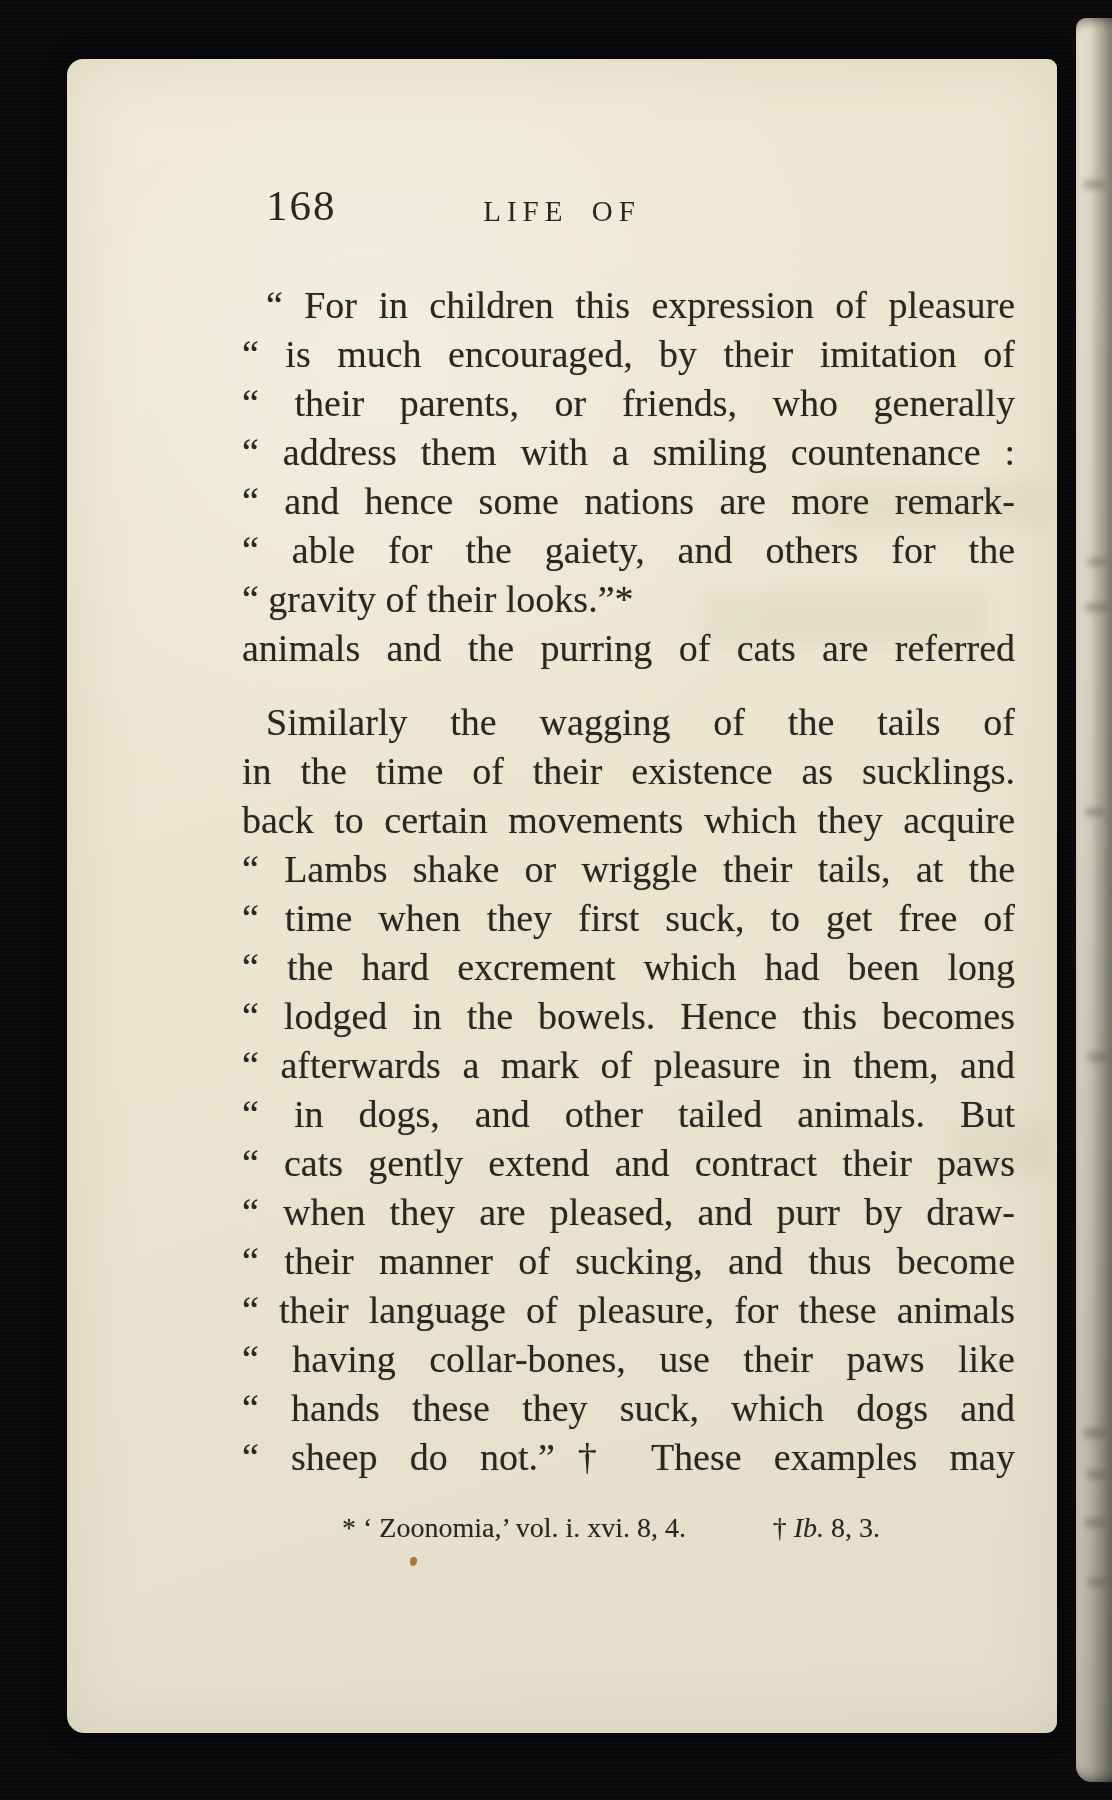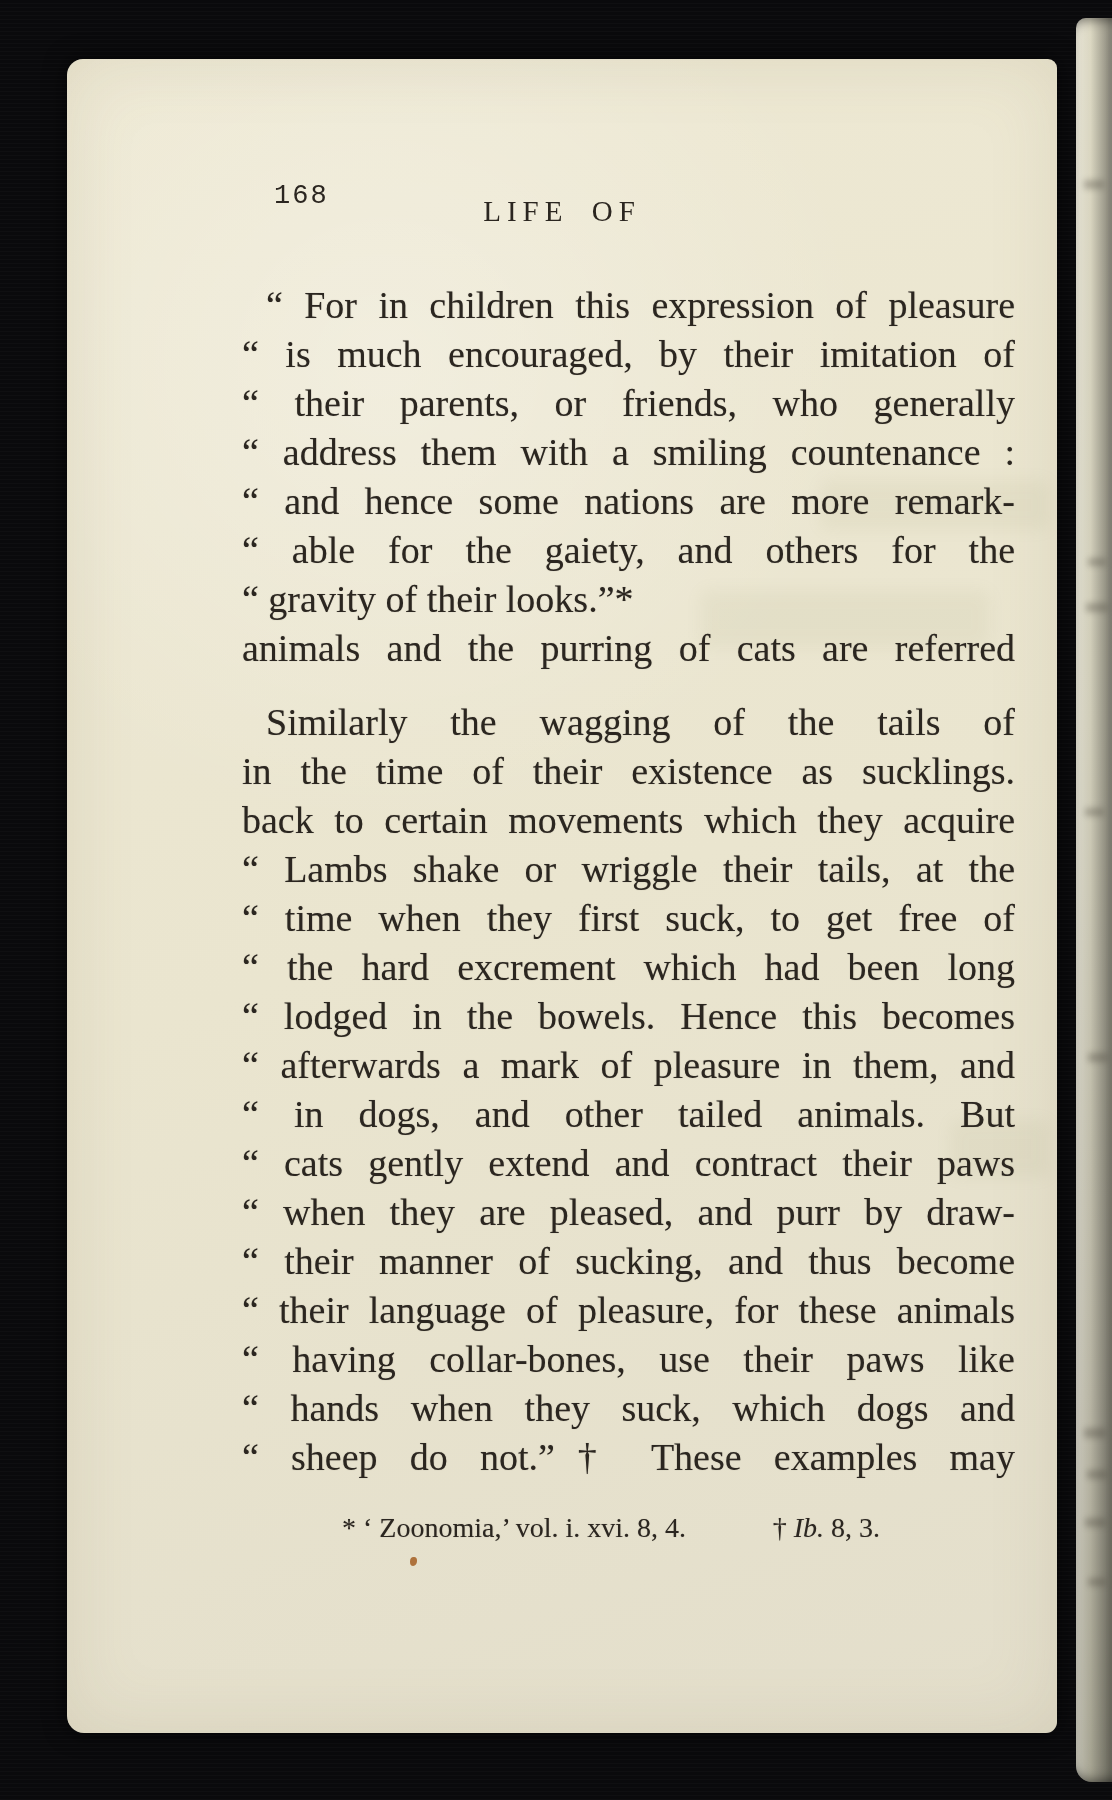--- a/index.html
+++ b/index.html
@@ -25,22 +25,22 @@
   
   .ghost { position: absolute; background: #8a8a5a; opacity: 0.07; filter: blur(8px); border-radius: 8px; }
   .ghost.g1 { left: 753px; top: 421px; width: 230px; height: 50px; }
   .ghost.g2 { left: 633px; top: 531px; width: 290px; height: 58px; }
   .ghost.g3 { left: 883px; top: 1061px; width: 100px; height: 58px; }
   .speck { position: absolute; left: 343px; top: 1498px; width: 7px; height: 9px;
            background: #a55f23; border-radius: 50% 40% 55% 45%; opacity: 0.85; filter: blur(0.4px); }
 
   
   .page-num {
-    position: absolute; left: 207px; top: 122px;
-    font-size: 27px; letter-spacing: 2px; font-family: Liberation Mono, monospace;
+    position: absolute; left: 199px; top: 122px;
+    font-size: 43px; letter-spacing: 2px;
   }
   .running-header {
     position: absolute; left: 0; right: 0; top: 136px; text-align: center;
     font-size: 29px; letter-spacing: 6px; word-spacing: 10px;
   }
 
   
   .body-text {
     position: absolute; left: 175px; top: 197px; width: 773px;
     font-size: 38px; line-height: 49px;
@@ -101,21 +101,21 @@
       <div class="line j">“ time when they first suck, to get free of</div>
       <div class="line j">“ the hard excrement which had been long</div>
       <div class="line j">“ lodged in the bowels.  Hence this becomes</div>
       <div class="line j">“ afterwards a mark of pleasure in them, and</div>
       <div class="line j">“ in dogs, and other tailed animals.  But</div>
       <div class="line j">“ cats gently extend and contract their paws</div>
       <div class="line j">“ when they are pleased, and purr by draw-</div>
       <div class="line j">“ their manner of sucking, and thus become</div>
       <div class="line j">“ their language of pleasure, for these animals</div>
       <div class="line j">“ having collar-bones, use their paws like</div>
-      <div class="line j">“ hands when they suck, which dogs and</div>
+      <div class="line j">“ hands these they suck, which dogs and</div>
       <div class="line j">“ sheep do not.”†   These examples may</div>
     </div>
 
   <div class="footnotes">
     <span><span>*</span> <span>‘ Zoonomia,’ vol. i. xvi. 8, 4.</span></span>
     <span><span>†</span> <span class="ital">Ib.</span> <span>8, 3.</span></span>
   </div>
 </div>
 
 <div class="fore-edge">

